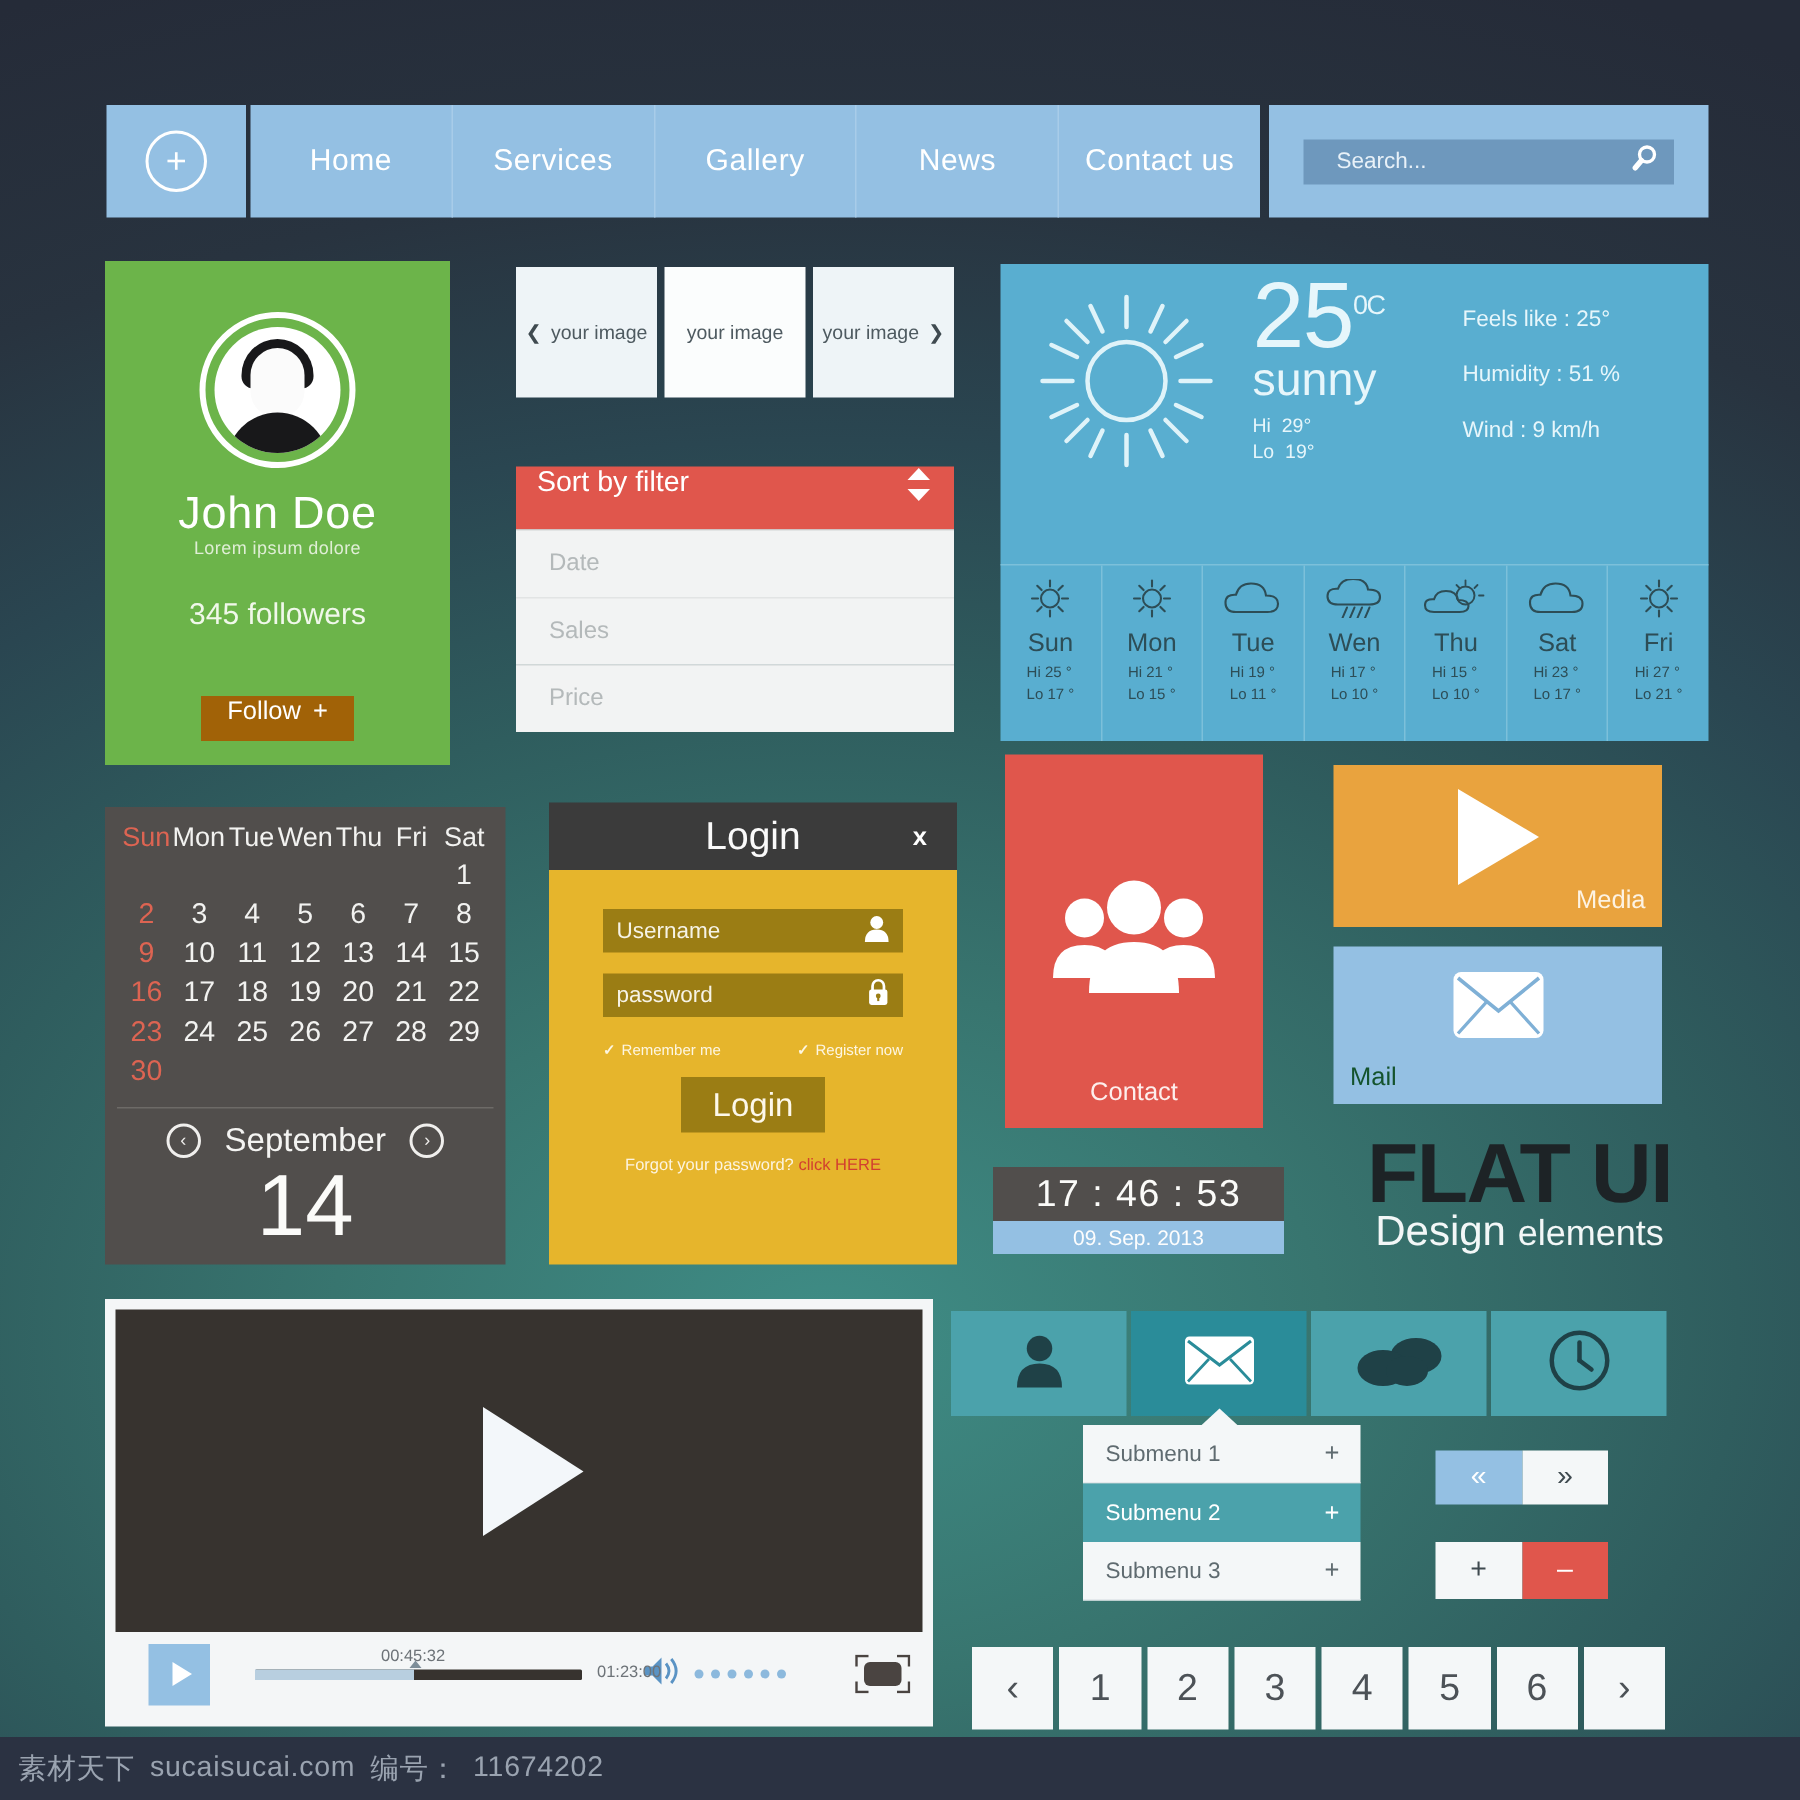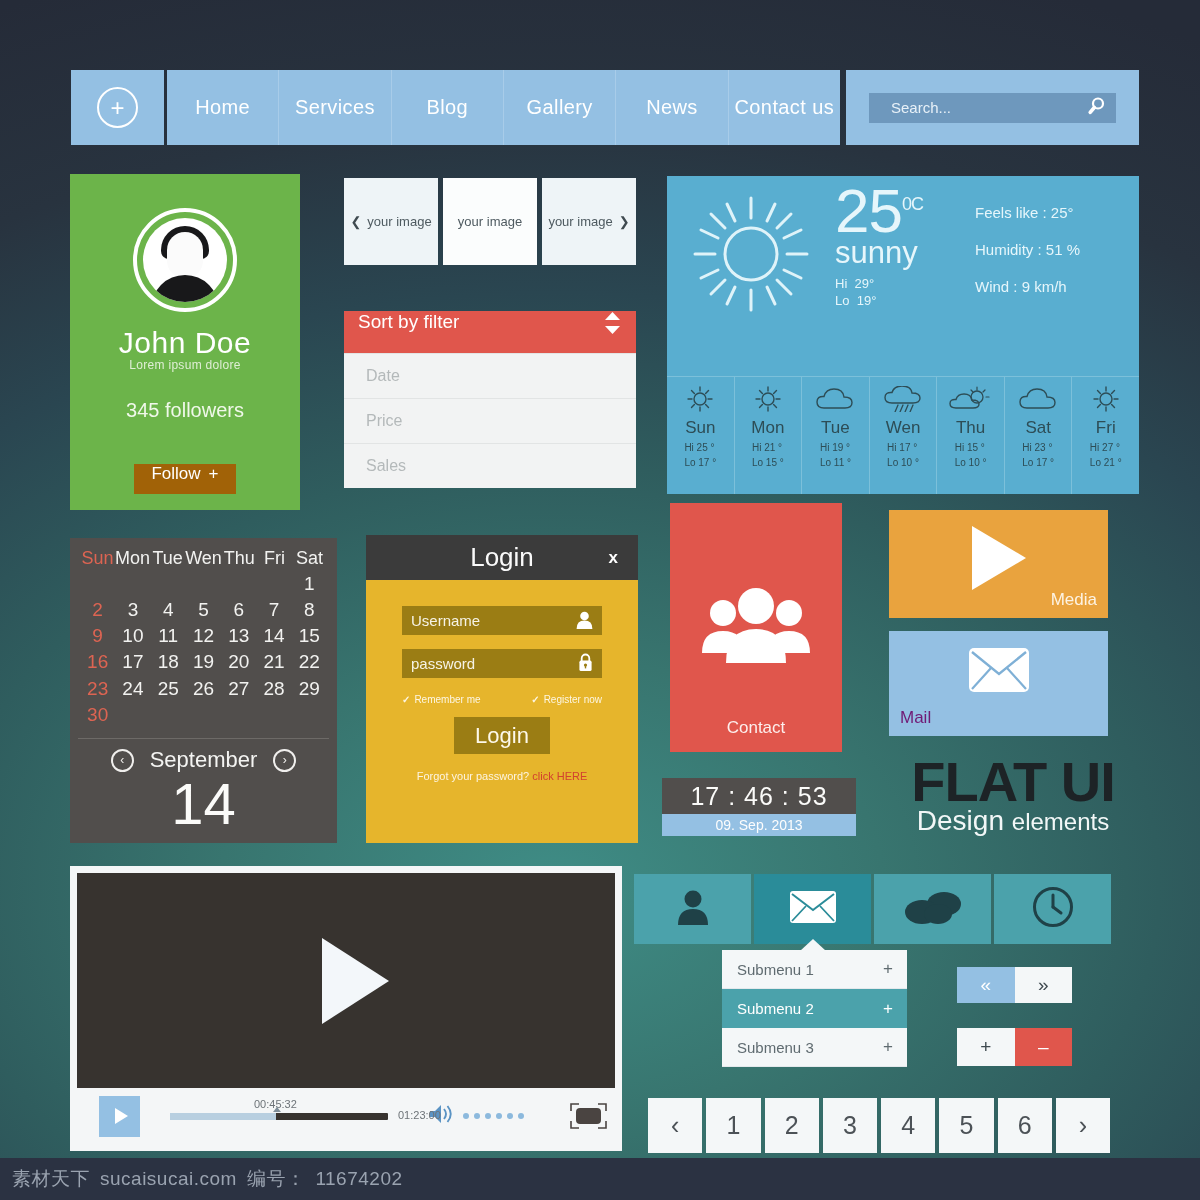--- a/index.html
+++ b/index.html
@@ -143,21 +143,21 @@
 
   
   .contact{ position:absolute;left:670px;top:503px;width:172px;height:249px;background:#e0564c;
     display:flex;flex-direction:column;align-items:center;justify-content:center;}
   .contact .lbl{ position:absolute;bottom:14px;color:#fdeeec;font-size:17px;font-weight:300;}
 
   
   .media{ position:absolute;left:889px;top:510px;width:219px;height:108px;background:#e9a33e;position:absolute;}
   .media .lbl{ position:absolute;right:11px;bottom:8px;color:#fdf3e3;font-size:17px;font-weight:300;}
   .mail{ position:absolute;left:889px;top:631px;width:219px;height:105px;background:#94c0e3;}
-  .mail .lbl{ position:absolute;left:11px;bottom:8px;color:#701a75;font-size:17px;font-weight:300;}
+  .mail .lbl{ position:absolute;left:11px;bottom:8px;color:#14532d;font-size:17px;font-weight:300;}
 
   
   .clock{ position:absolute;left:662px;top:778px;width:194px;}
   .clock-t{ height:36px;background:#514e4c;color:#fbfbf9;display:flex;align-items:center;justify-content:center;font-size:25px;letter-spacing:1px;}
   .clock-d{ height:22px;background:#94c0e3;color:#fdfdfd;display:flex;align-items:center;justify-content:center;font-size:14px;}
 
   
   .flatui{ position:absolute;left:903px;top:755px;width:220px;text-align:center;}
   .flatui .t1{ font-size:56px;color:#1d2326;letter-spacing:-1px;line-height:.95;font-weight:bold;}
   .flatui .t2{ font-size:28px;color:#f2f7f7;font-weight:300;line-height:1.1;margin-top:-2px;}
@@ -213,21 +213,20 @@
 
   <div class="nav">
     <div class="nav-plus">
       <div class="plus-circle">
         <span>+</span>
       </div>
     </div>
     <div class="nav-items">
       <div class="nav-item">Home</div>
       <div class="nav-item">Services</div>
-      <div class="nav-item">Blog</div>
       <div class="nav-item">Gallery</div>
       <div class="nav-item">News</div>
       <div class="nav-item">Contact us</div>
     </div>
     <div class="nav-search">
       <div class="search-box">
         <span class="ph">Search...</span>
         <span class="search-ico">
           <svg width="20" height="20" viewBox="0 0 20 20">
               <circle cx="11" cy="7.5" r="5" fill="none" stroke="#fff" stroke-width="2.2"></circle>
@@ -273,22 +272,22 @@
     <div class="sort-head">
       <span>Sort by filter</span>
       <span>
         <svg width="19" height="24" viewBox="0 0 19 24">
             <polygon points="9.5,1 17,9 2,9" fill="#fff"></polygon>
             <polygon points="9.5,23 17,15 2,15" fill="#fff"></polygon>
           </svg>
       </span>
     </div>
     <div class="sort-row">Date</div>
+    <div class="sort-row">Sales</div>
     <div class="sort-row">Price</div>
-    <div class="sort-row">Sales</div>
   </div>
 
   <div class="weather">
     <div class="w-main">
       <div class="w-sun">
         <svg width="120" height="120" viewBox="0 0 120 120">
           <circle cx="60" cy="60" r="26" fill="none" stroke="#dff3f9" stroke-width="3"></circle>
           <g stroke="#dff3f9" stroke-width="3" stroke-linecap="round">
             <line x1="60" y1="4" x2="60" y2="24"></line>
               <line x1="60" y1="96" x2="60" y2="116"></line>

